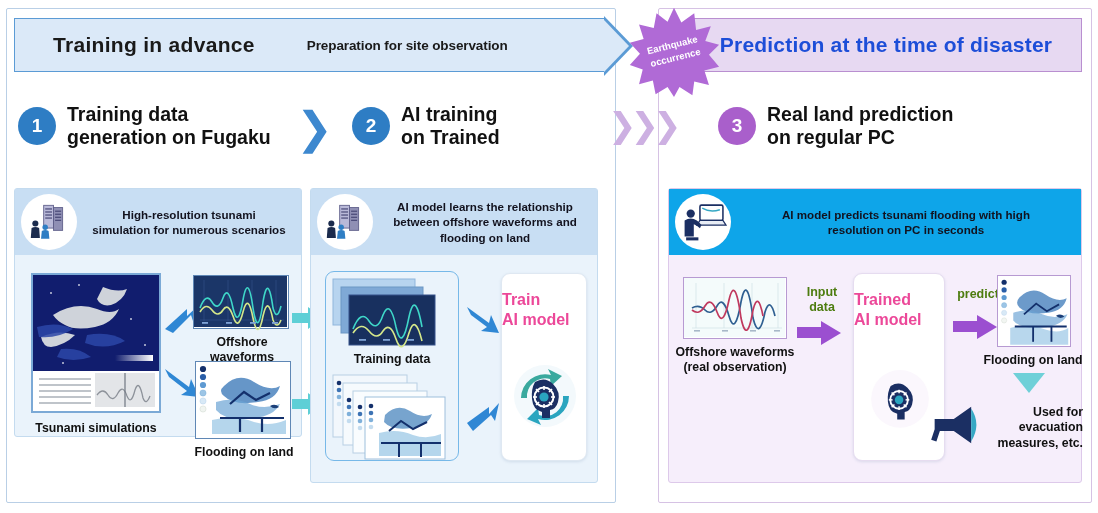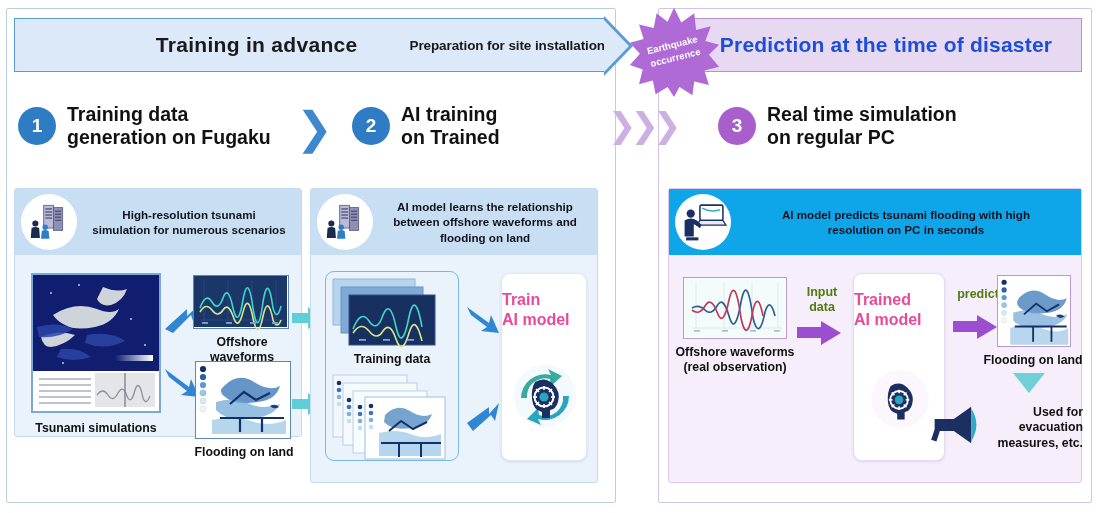--- a/index.html
+++ b/index.html
@@ -19,21 +19,21 @@
   }
   .section-right {
     position: absolute; left: 658px; top: 8px; width: 434px; height: 495px;
     border: 1.5px solid #d6c2e4; background: #ffffff; border-radius: 2px;
   }
 
   
   .banner-left {
     position: absolute; left: 14px; top: 18px; width: 592px; height: 54px;
     background: #dbe9f8; border: 1.5px solid #5b9bd5;
-    display: flex; align-items: center; justify-content: flex-end;
+    display: flex; align-items: center;
   }
   .banner-left::after {
     content: ""; position: absolute; right: -27px; top: -1.5px;
     width: 0; height: 0;
     border-top: 28.5px solid transparent;
     border-bottom: 28.5px solid transparent;
     border-left: 27px solid #dbe9f8;
   }
   .banner-left-arrowline {
     position: absolute; left: 604px; top: 16px;
@@ -157,21 +157,21 @@
 
 <div id="root">
 
   <div class="section-left"></div>
   <div class="section-right"></div>
 
   <div class="banner-left-arrowline"></div>
   <div class="banner-left-arrowfill"></div>
   <div class="banner-left">
     <span class="banner-title-l">Training  in advance</span>
-    <span class="banner-sub-l">Preparation for site installation</span>
+    <span class="banner-sub-l">Preparation for site observation</span>
   </div>
 
   <div class="banner-right">
     <span class="banner-title-r">Prediction at the time of disaster</span>
   </div>
 
   <div class="starburst">
     <svg width="92" height="92" viewBox="0 0 100 100">
       <polygon points="50,2 58,18 72,8 74,26 90,22 84,38 99,42 88,53 99,66 83,70 88,86 72,82 70,97 56,88 50,99 43,88 30,96 27,81 12,85 16,69 2,64 13,52 2,40 17,36 12,20 28,24 31,8 43,17" fill="#b06ad6"></polygon>
     </svg>
@@ -191,21 +191,21 @@
   <div class="step-head" style="left:352px; top:103px;">
     <div class="badge blue">2</div>
     <div class="step-label">AI training
 on Trained</div>
   </div>
 
   <div class="chev-purple">❯❯❯</div>
 
   <div class="step-head" style="left:718px; top:103px;">
     <div class="badge purple">3</div>
-    <div class="step-label">Real time simulation
+    <div class="step-label">Real land prediction
 on regular PC</div>
   </div>
 
   <div class="panel blue" style="left:14px; top:188px; width:288px; height:249px;">
     <div class="panel-head blue">
       <div class="head-circle">
         <svg width="44" height="40" viewBox="0 0 58 52">
           <rect x="22" y="4" width="13" height="30" fill="#b9b9d8" stroke="#5a5a86" stroke-width="1.1"></rect>
           <rect x="35" y="7" width="12" height="30" fill="#8f8fb4" stroke="#5a5a86" stroke-width="1.1"></rect>
           <g fill="#4a4a78">

